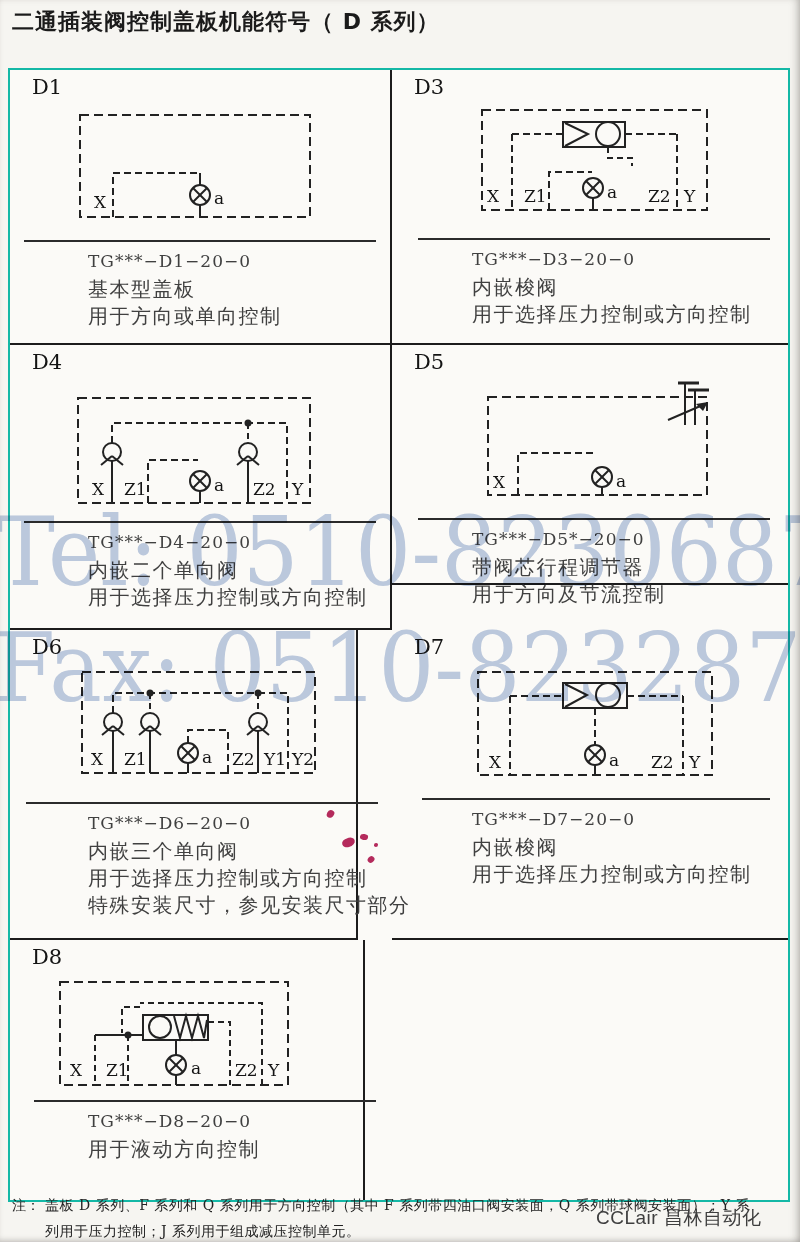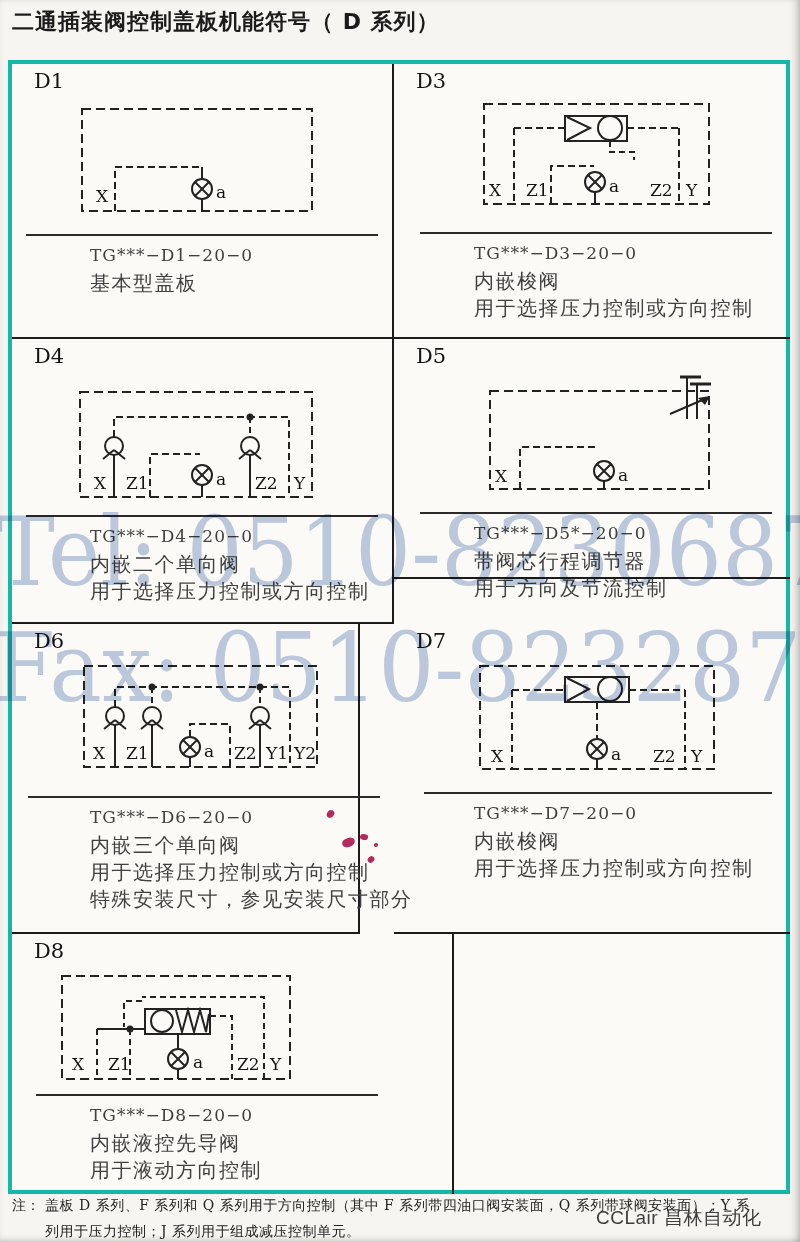--- a/index.html
+++ b/index.html
@@ -2,21 +2,21 @@
 <html><head>
 <meta charset="utf-8">
 <style>
   * { margin:0; padding:0; box-sizing:border-box; }
   html,body { width:800px; height:1242px; }
   body { font-family:"DejaVu Serif", serif; background:#e9e8e4; }
   .sheet { position:relative; width:800px; height:1242px; background:#f6f5f1; overflow:hidden;
            box-shadow: inset -6px 0 8px -4px rgba(60,55,50,.35), inset 0 -4px 6px -3px rgba(60,55,50,.25); }
   .title { position:absolute; left:12px; top:7px; font-family:"DejaVu Sans", sans-serif;
            font-weight:bold; font-size:22px; color:#1b1b1b; letter-spacing:1px; }
-  .tbl { position:absolute; left:8px; top:60px; width:782px; height:1134px; border:4px solid #14b8a6; background:#fbfaf7; }
+  .tbl { position:absolute; left:8px; top:68px; width:782px; height:1134px; border:2px solid #14b8a6; background:#fbfaf7; }
   .cell { position:absolute; }
   .b-r { border-right:2px solid #1c1c1c; }
   .b-b { border-bottom:2px solid #1c1c1c; }
   .cell-label { position:absolute; left:22px; top:5px; font-size:21px; color:#141414; }
   .diagram { position:absolute; left:0; }
   .sep { position:absolute; height:2px; background:#2b2b2b; }
   .txt { position:absolute; color:#404040; }
   .model { font-size:17px; letter-spacing:1px; margin-bottom:5px; white-space:nowrap; }
   .desc { font-size:20px; letter-spacing:1.5px; line-height:27px; white-space:nowrap; }
   svg text { font-family:"DejaVu Serif", serif; font-size:17px; fill:#141414; }
@@ -65,20 +65,21 @@
           <line x1="190" y1="95" x2="190" y2="107"></line>
         </g>
         <use href="#vx" x="190" y="85"></use>
         <text x="84" y="98">X</text>
         <text x="204" y="94" font-size="21">a</text>
       </svg>
       <div class="sep" style="left:14px;top:170px;width:352px"></div>
       <div class="txt" style="left:78px;top:181px">
         <div class="model">TG***−D1−20−0</div>
         <div class="desc">基本型盖板</div>
+        <div class="desc">用于方向或单向控制</div>
       </div>
     </div>
 
     <div class="cell b-b" style="left:382px;top:0;width:396px;height:275px">
       <div class="cell-label">D3</div>
       <svg class="diagram" style="top:38px" width="396" height="112">
         <g stroke="#222" stroke-width="2" fill="none">
           <rect x="90" y="2" width="225" height="100" stroke-dasharray="9,5"></rect>
           <rect x="171" y="14" width="62" height="25"></rect>
           <circle cx="216" cy="26" r="12"></circle>
@@ -220,21 +221,21 @@
         <text x="297" y="100">Y</text>
       </svg>
       <div class="sep" style="left:30px;top:168px;width:348px"></div>
       <div class="txt" style="left:80px;top:179px">
         <div class="model">TG***−D7−20−0</div>
         <div class="desc">内嵌梭阀</div>
         <div class="desc">用于选择压力控制或方向控制</div>
       </div>
     </div>
 
-    <div class="cell b-r" style="left:0;top:870px;width:442px;height:260px">
+    <div class="cell b-r" style="left:0;top:870px;width:355px;height:260px">
       <div class="cell-label">D8</div>
       <svg class="diagram" style="top:36px" width="382" height="112">
         <g stroke="#222" stroke-width="2" fill="none">
           <rect x="50" y="6" width="228" height="103" stroke-dasharray="9,5"></rect>
           <rect x="133" y="39" width="65" height="25"></rect>
           <circle cx="150" cy="51" r="11"></circle>
           <polyline points="164,40 170,62 176,40 182,62 188,40 194,62 197,44"></polyline>
           <polyline points="130,31 112,31 112,57" stroke-dasharray="6,4"></polyline>
           <polyline points="252,109 252,27 130,27" stroke-dasharray="6,4"></polyline>
           <line x1="85" y1="59" x2="133" y2="59"></line>
@@ -248,21 +249,20 @@
         <use href="#vx" x="166" y="89"></use>
         <text x="60" y="100">X</text>
         <text x="96" y="100">Z1</text>
         <text x="181" y="98" font-size="21">a</text>
         <text x="225" y="100">Z2</text>
         <text x="258" y="100">Y</text>
       </svg>
       <div class="sep" style="left:24px;top:160px;width:342px"></div>
       <div class="txt" style="left:78px;top:171px">
         <div class="model">TG***−D8−20−0</div>
-        <div class="desc">内嵌液控先导阀</div>
         <div class="desc">用于液动方向控制</div>
       </div>
     </div>
 
     <div class="cell" style="left:382px;top:870px;width:396px;height:260px"></div>
   </div>
 
   <div class="wm" style="left:-4px;top:496px">Tel: 0510-82306871</div>
   <div class="wm" style="left:-6px;top:612px">Fax: 0510-82328771</div>
 

